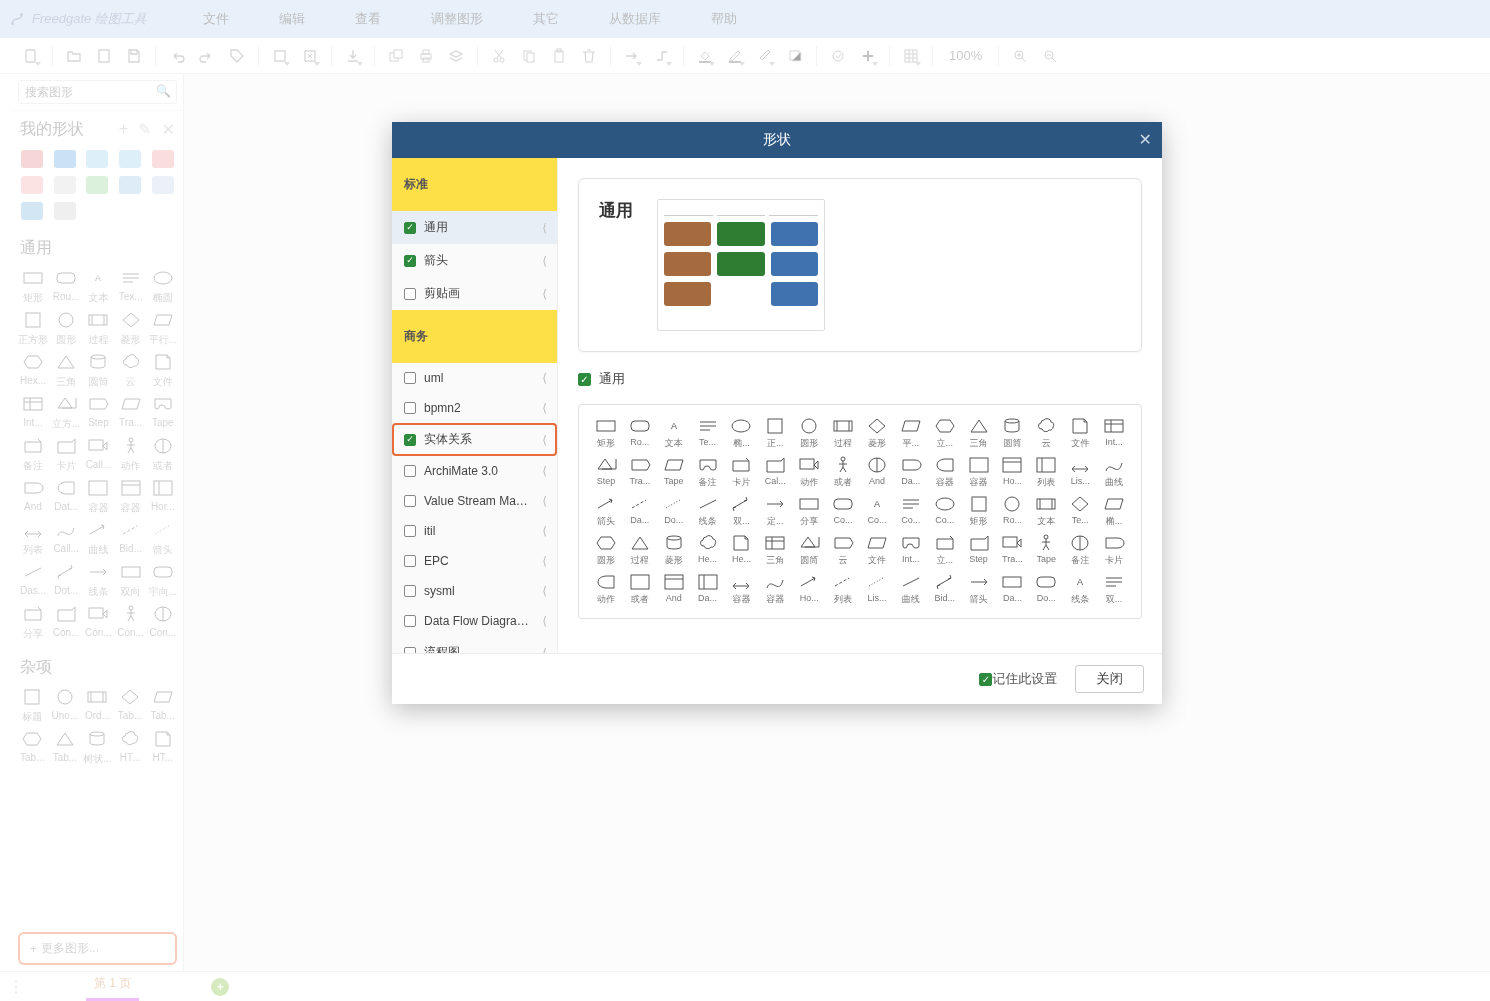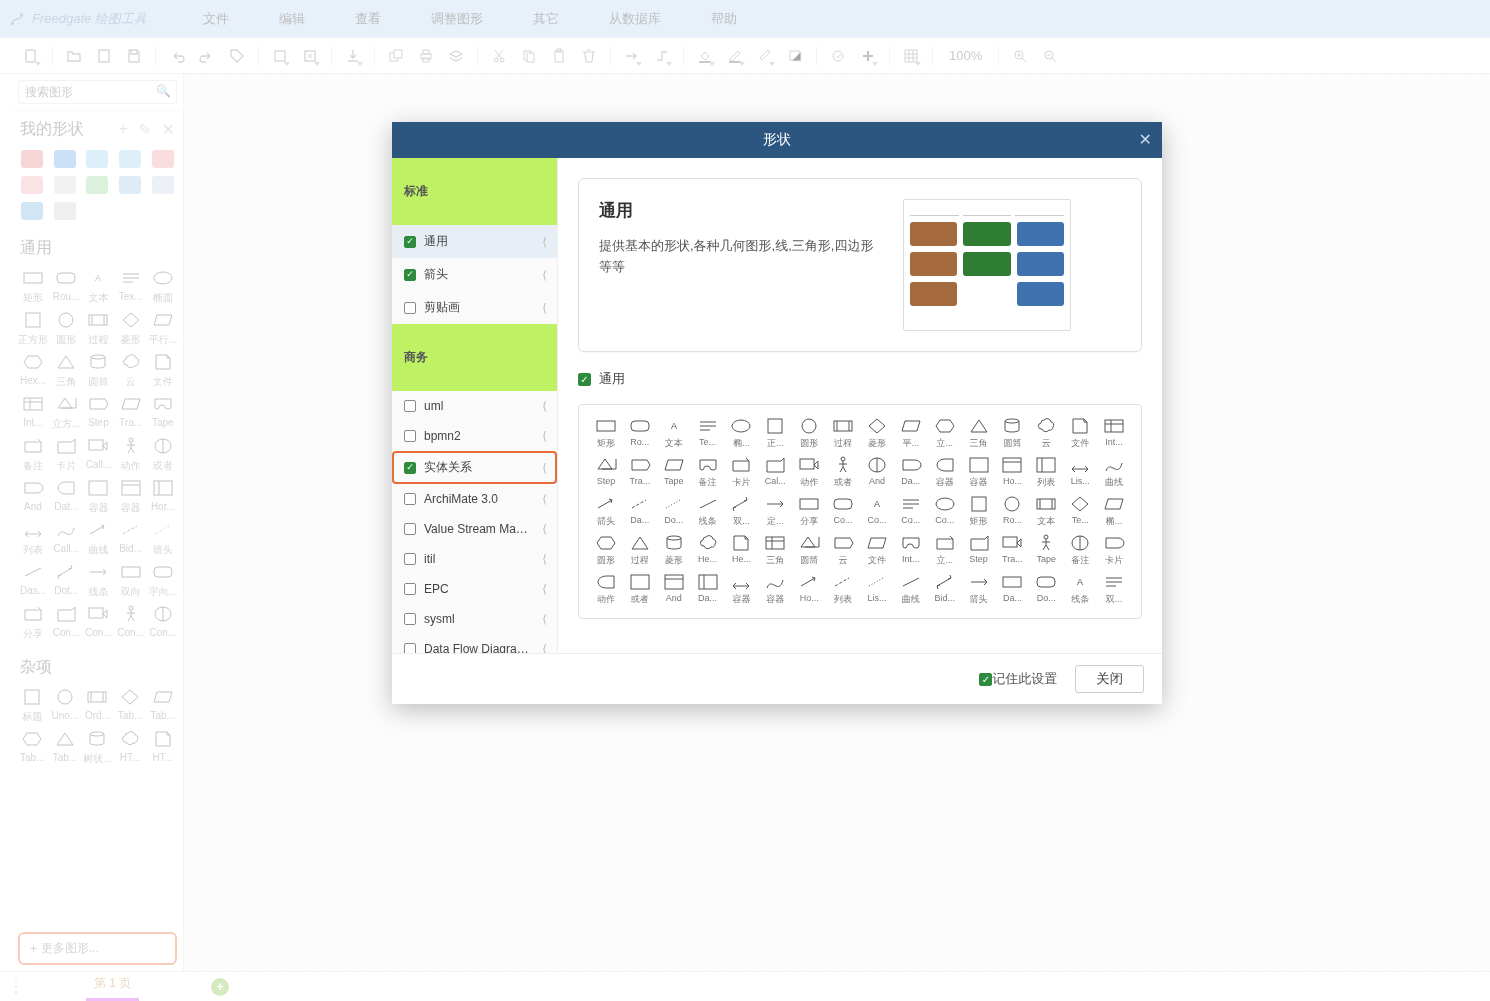--- a/index.html
+++ b/index.html
@@ -38,21 +38,21 @@
   .statusbar .page-tab { color: #d08a4a; border-bottom: 6px solid #d946ef; padding: 6px 8px; margin-left: 50px; }
   .statusbar .add-page { width: 18px; height: 18px; border-radius: 50%; background: #8bc34a; color: #fff; display: inline-flex; align-items: center; justify-content: center; margin-left: 60px; cursor: pointer; font-weight: bold; }
 
   .overlay { position: absolute; inset: 0; background: rgba(255,255,255,.65); }
 
   .dialog { position: absolute; left: 392px; top: 122px; width: 770px; height: 582px; background: #fff; box-shadow: 0 6px 24px rgba(0,0,0,.25); display: flex; flex-direction: column; }
   .dlg-title { height: 36px; background: #2c5680; color: #fff; display: flex; align-items: center; justify-content: center; position: relative; font-size: 14px; }
   .dlg-title .close { position: absolute; right: 10px; top: 8px; color: #cbd9e8; cursor: pointer; font-size: 16px; }
   .dlg-body { flex: 1; display: flex; overflow: hidden; border-bottom: 1px solid #eee; }
   .catlist { width: 166px; border-right: 1px solid #eee; overflow-y: auto; background: #fafafa; }
-  .cat-group-h { padding: 25px 12px; font-weight: bold; color: #555; background: #bef264; }
+  .cat-group-h { padding: 18px 12px; font-weight: bold; color: #555; background: #fde047; }
   .cat-item { padding: 8px 10px 8px 12px; display: flex; align-items: center; gap: 8px; cursor: pointer; color: #444; position: relative; }
   .cat-item.selected { background: #e8eef6; }
   .cat-item .cb { width: 12px; height: 12px; border: 1px solid #888; border-radius: 2px; display: inline-flex; align-items: center; justify-content: center; background: #fff; flex-shrink: 0; }
   .cat-item .cb.checked { background: #2e8b3d; border-color: #2e8b3d; }
   .cat-item .cb.checked::after { content: "✓"; color: #fff; font-size: 9px; line-height: 1; }
   .cat-item .lbl { flex: 1; white-space: nowrap; overflow: hidden; text-overflow: ellipsis; }
   .cat-item .chev { color: #bbb; font-size: 12px; }
   .cat-item.highlight { outline: 2px solid #e86b3a; outline-offset: -2px; border-radius: 4px; }
 
   .catdetail { flex: 1; overflow-y: auto; padding: 20px; }
@@ -937,21 +937,20 @@
             <span class="cb"></span>
             <span class="lbl">流程图</span>
             <span class="chev">⟨</span>
           </div>
           <div class="cat-group-h">云</div>
         </div>
       <div class="catdetail">
         <div class="preview-card">
           <div class="txt">
             <h2>通用</h2>
-            <p>提供基本的形状,各种几何图形,线,三角形,四边形等等</p>
           </div>
           <div class="preview-img">
             <div class="hd">
                 <span></span>
                 <span></span>
                 <span></span>
               </div>
             <div class="toprow">
                 <div class="card c-bn"></div>
                 <div class="card c-gn"></div>

